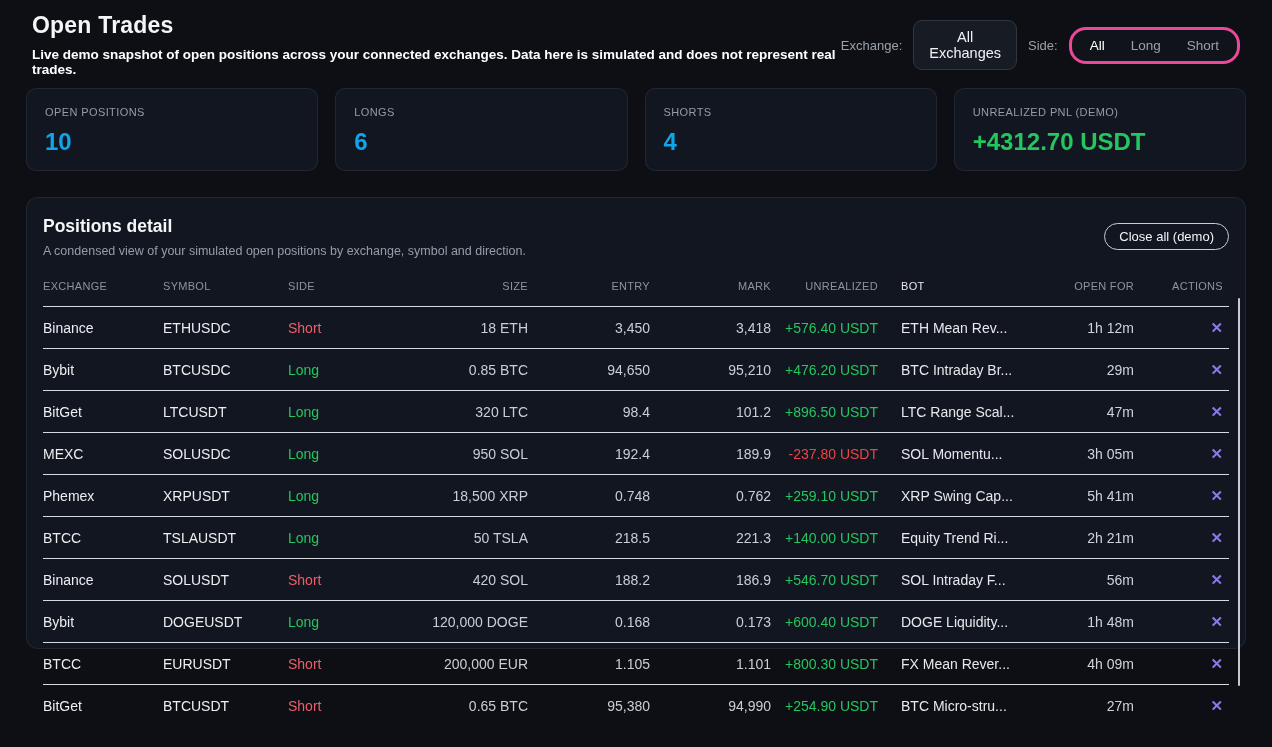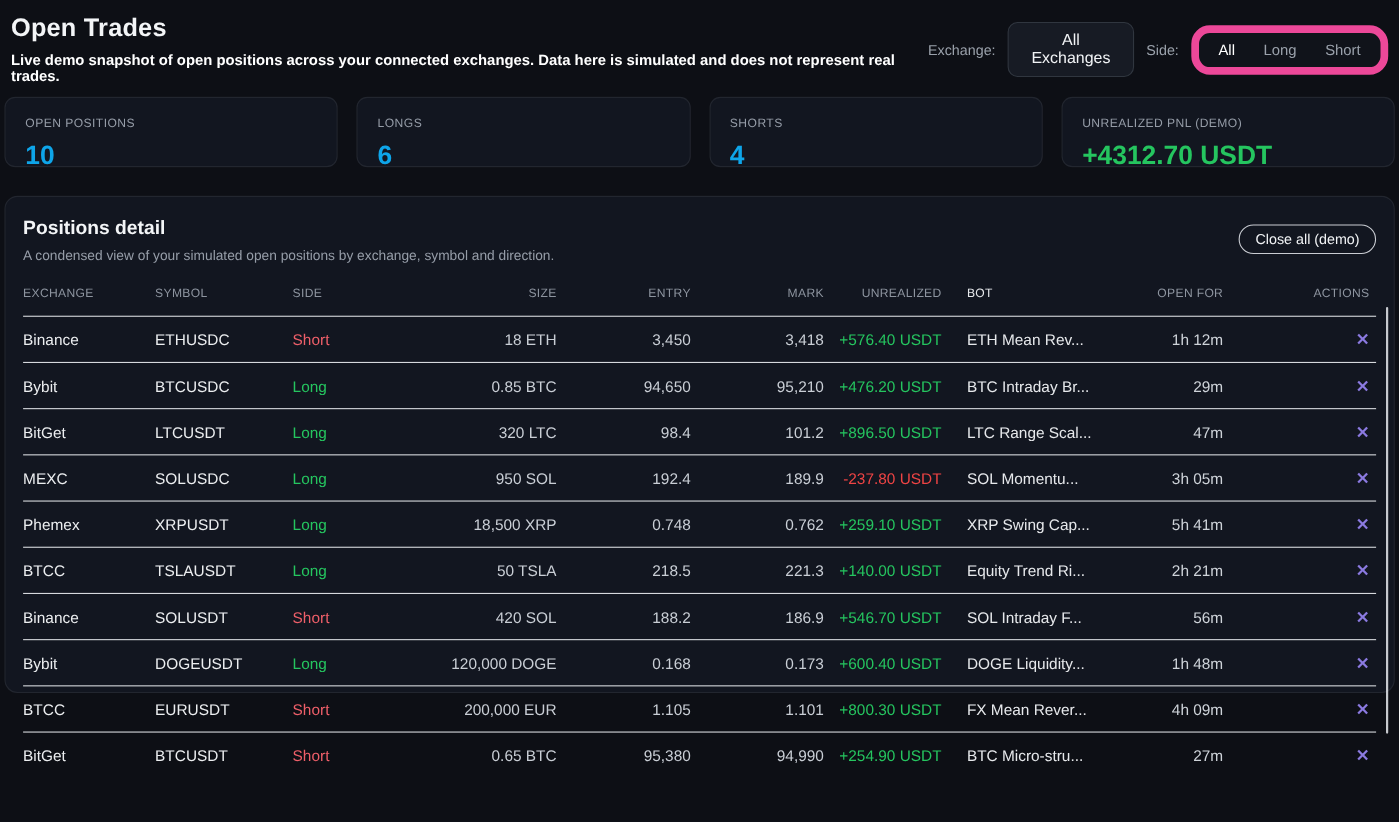--- a/index.html
+++ b/index.html
@@ -13,45 +13,45 @@
     --page-bg:#0d0f15;
   }
   *{box-sizing:border-box;}
   html,body{margin:0;padding:0;}
   body{
     width:1272px;height:747px;overflow:hidden;
     background:var(--page-bg);
     color:#e8eaed;
     font-family:"Liberation Sans",sans-serif;
   }
-  .page{padding:0 4px;}
+  .page{padding:0 26px;}
 
   
   .topbar{display:flex;justify-content:space-between;align-items:flex-start;padding:12px 6px 12px;height:88px;}
   .page-title{font-size:23px;font-weight:700;color:#f3f5f7;margin:0 0 8px;letter-spacing:0.2px;}
   .page-subtitle{font-size:13.5px;color:#ffffff;font-weight:bold;}
   .filters{display:flex;align-items:center;gap:11px;margin-top:8px;}
   .filter-label{font-size:13px;color:#9aa1ab;white-space:nowrap;}
   .exchange-btn{
     background:#171b24;border:1px solid #30363f;border-radius:9px;
     color:#f1f3f5;font-size:14.5px;padding:8px 15px;cursor:pointer;
     font-family:inherit;
   }
   .side-group{
-    display:flex;align-items:center;border:7px solid #ec4899;border-radius:17px;
+    display:flex;align-items:center;border:3px solid #ec4899;border-radius:17px;
     padding:8px 5px;background:#10131a;
   }
   .side-opt{font-size:13.5px;color:#9aa1ab;padding:0 13px;cursor:pointer;white-space:nowrap;}
   .side-opt.selected{color:#ffffff;}
 
   
   .stats{display:grid;grid-template-columns:repeat(4,1fr);gap:17px;}
   .stat-card{
     background:var(--card-bg);border:1px solid var(--card-border);border-radius:10px;
-    padding:17px 18px;height:64px;
+    padding:17px 18px;height:83px;
   }
   .stat-label{font-size:11px;letter-spacing:0.4px;color:#959ca7;margin-bottom:10px;}
   .stat-value{font-size:24px;font-weight:700;color:#0ea5e9;}
   .stat-value.green{color:var(--green);}
 
   
   .positions-card{
     margin-top:26px;position:relative;height:452px;
     background:var(--card-bg);border:1px solid var(--card-border);border-radius:12px;
     padding:16px 16px 0;

